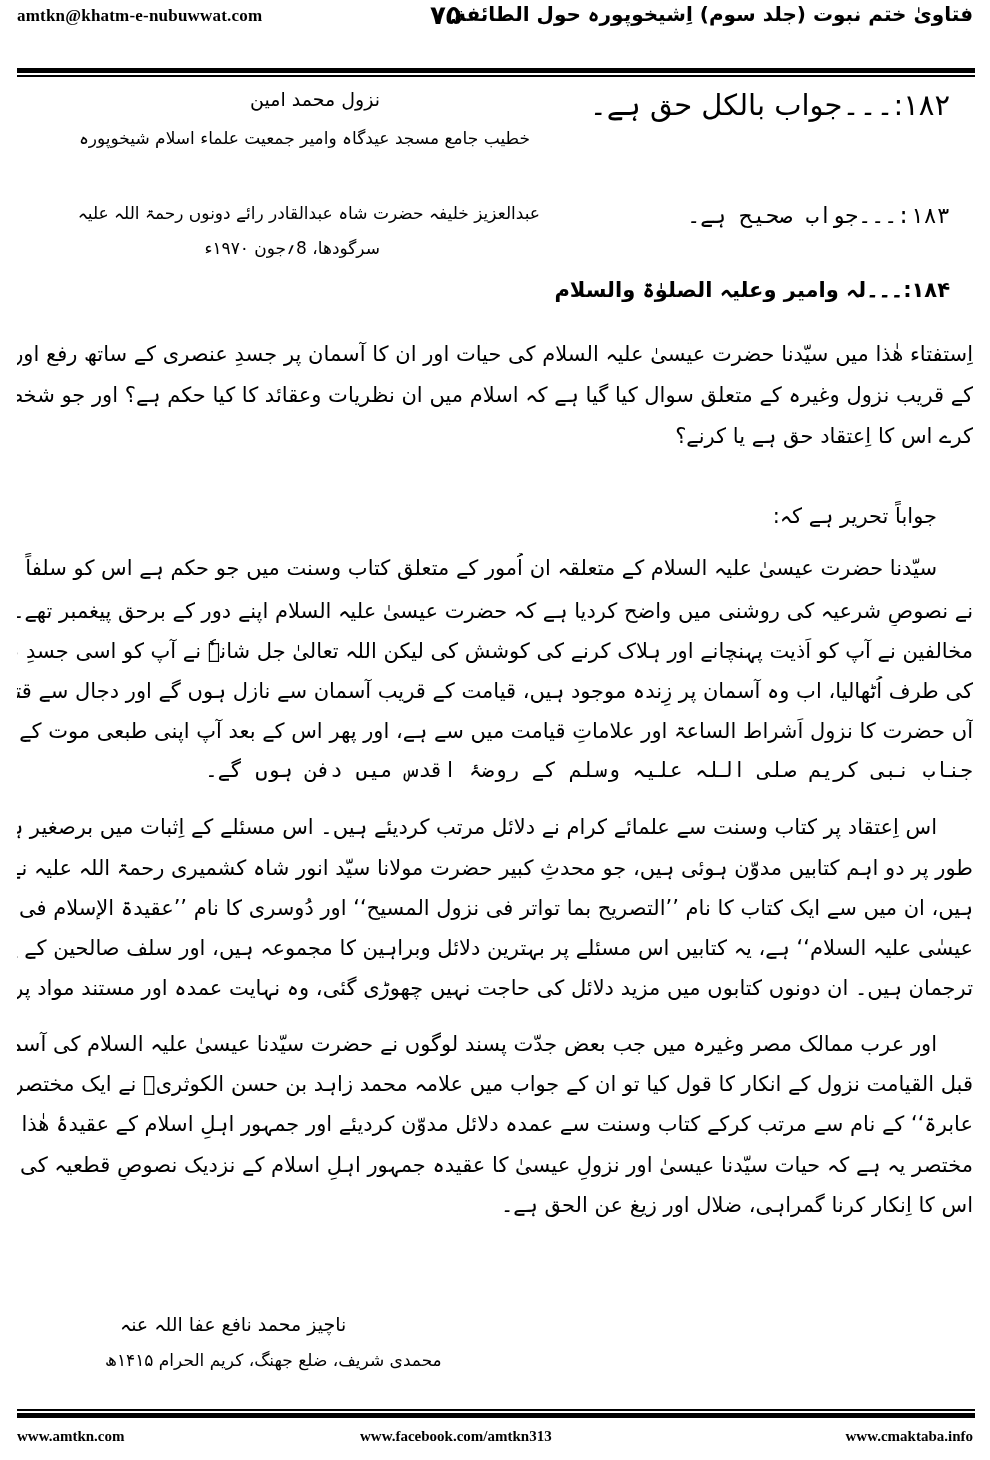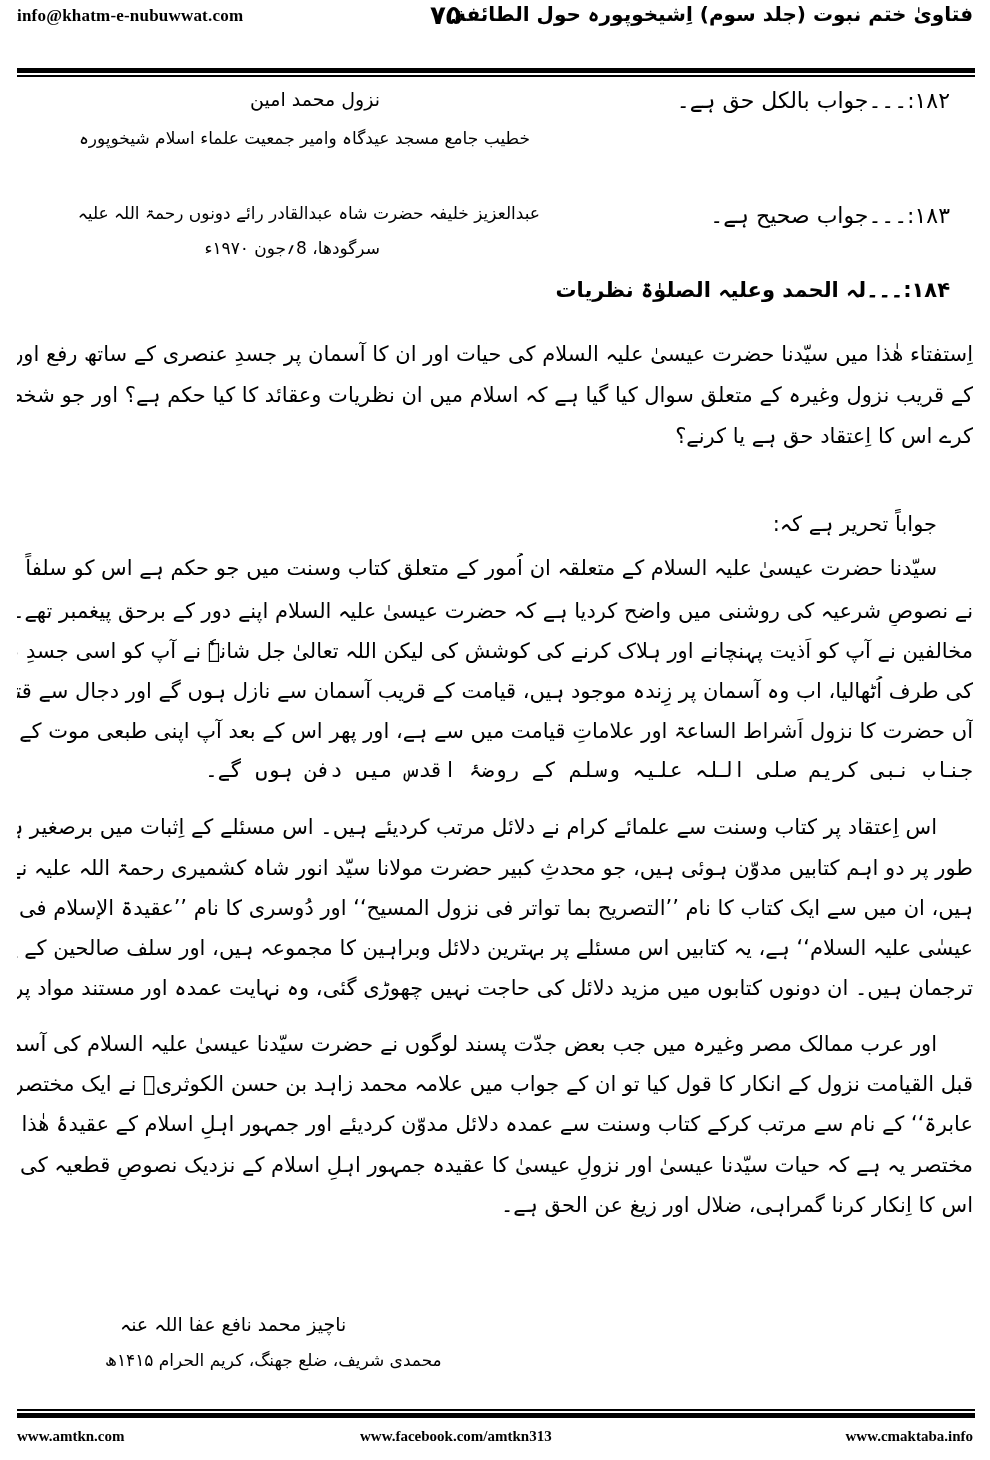--- a/index.html
+++ b/index.html
@@ -21,36 +21,36 @@
 
   .sig { font-size: 17px; }
   .sig-name { font-size: 19px; }
 
   .ftr { position: absolute; top: 1428px; font-family: "Liberation Serif", serif; font-weight: bold; font-size: 15px; }
 </style>
 </head>
 <body>
 
 <div class="hdr">
-  <span class="hdr-email" data-bind="header.email">info@khatm-e-nubuwwat.com</span>
+  <span class="hdr-email" data-bind="header.email">amtkn@khatm-e-nubuwwat.com</span>
   <span class="hdr-page" data-bind="header.page_number">۷۵</span>
   <span class="hdr-title" data-bind="header.title">فتاویٰ ختم نبوت (جلد سوم) اِشیخوپورہ حول الطائفة</span>
 </div>
 <div class="rule-thick" style="top:68px;"></div>
 <div class="rule-thin" style="top:75px;"></div>
 
-<div class="urdu" style="right:40px; top:88px; font-size:22px;" data-bind="responses.0.number_label">۱۸۲:۔۔۔جواب بالکل حق ہے۔</div>
+<div class="urdu" style="right:40px; top:88px; font-size:29px;" data-bind="responses.0.number_label">۱۸۲:۔۔۔جواب بالکل حق ہے۔</div>
 <div class="urdu sig-name" style="right:610px; top:88px;" data-bind="responses.0.signatory_name">نزول محمد امین</div>
 <div class="urdu sig" style="right:460px; top:128px;" data-bind="responses.0.signatory_detail">خطیب جامع مسجد عیدگاہ وامیر جمعیت علماء اسلام شیخوپورہ</div>
 
-<div class="urdu" style="right:40px; top:203px; font-size:22px;" data-bind="responses.1.number_label">۱۸۳:۔۔۔جواب صحیح ہے۔</div>
+<div class="urdu" style="right:40px; top:203px; font-size:22px;font-family:Liberation Mono, monospace;" data-bind="responses.1.number_label">۱۸۳:۔۔۔جواب صحیح ہے۔</div>
 <div class="urdu sig" style="right:450px; top:203px;" data-bind="responses.1.signatory_name">عبدالعزیز خلیفہ حضرت شاہ عبدالقادر رائے دونوں رحمۃ اللہ علیہ</div>
 <div class="urdu sig" style="right:610px; top:238px;" data-bind="responses.1.signatory_detail">سرگودھا، 8؍جون ۱۹۷۰ء</div>
 
-<div class="urdu bold" style="right:40px; top:278px; font-size:21px;" data-bind="responses.2.number_label">۱۸۴:۔۔۔لہ الحمد وعلیہ الصلوٰۃ نظریات</div>
+<div class="urdu bold" style="right:40px; top:278px; font-size:21px;" data-bind="responses.2.number_label">۱۸۴:۔۔۔لہ وامیر وعلیہ الصلوٰۃ والسلام</div>
 
 <div>
   <div class="line" style="top:340px;" data-bind="body_lines.0">اِستفتاء ھٰذا میں سیّدنا حضرت عیسیٰ علیہ السلام کی حیات اور ان کا آسمان پر جسدِ عنصری کے ساتھ رفع اور پھر ان کا قیامت</div>
   <div class="line" style="top:381px;" data-bind="body_lines.1">کے قریب نزول وغیرہ کے متعلق سوال کیا گیا ہے کہ اسلام میں ان نظریات وعقائد کا کیا حکم ہے؟ اور جو شخص مذکورہ چیزوں کو اِنکار</div>
   <div class="line last" style="top:422px;" data-bind="body_lines.2">کرے اس کا اِعتقاد حق ہے یا کرنے؟</div>
   <div class="line last indent" style="top:463px;" data-bind="body_lines.3">جواباً تحریر ہے کہ:</div>
   <div class="line indent" style="top:504px;" data-bind="body_lines.4">سیّدنا حضرت عیسیٰ علیہ السلام کے متعلقہ ان اُمور کے متعلق کتاب وسنت میں جو حکم ہے اس کو سلفاً وخلفاً جمہور علمائے کرام</div>
   <div class="line" style="top:545px;" data-bind="body_lines.5">نے نصوصِ شرعیہ کی روشنی میں واضح کردیا ہے کہ حضرت عیسیٰ علیہ السلام اپنے دور کے برحق پیغمبر تھے۔ اس دور میں آں حضرت کے</div>
   <div class="line" style="top:586px;" data-bind="body_lines.6">مخالفین نے آپ کو اَذیت پہنچانے اور ہلاک کرنے کی کوشش کی لیکن اللہ تعالیٰ جل شانہٗ نے آپ کو اسی جسدِ عنصری کے ساتھ آسمان</div>
   <div class="line" style="top:627px;" data-bind="body_lines.7">کی طرف اُٹھالیا، اب وہ آسمان پر زِندہ موجود ہیں، قیامت کے قریب آسمان سے نازل ہوں گے اور دجال سے قتال کریں گے۔</div>
@@ -113,21 +113,21 @@
   [data-bind="body_lines.16"] { top: 984px !important; }
   [data-bind="body_lines.17"] { top: 1024px !important; }
   [data-bind="body_lines.18"] { top: 1064px !important; }
   [data-bind="body_lines.19"] { top: 1104px !important; }
 </style>
 
 <style>
   [data-bind="body_lines.0"]  { top: 339px !important; }
   [data-bind="body_lines.1"]  { top: 380px !important; }
   [data-bind="body_lines.2"]  { top: 421px !important; }
-  [data-bind="body_lines.3"]  { top: 501px !important; margin-top: 8px; }
+  [data-bind="body_lines.3"]  { top: 501px !important; }
   [data-bind="body_lines.4"]  { top: 553px !important; }
   [data-bind="body_lines.5"]  { top: 596px !important; }
   [data-bind="body_lines.6"]  { top: 636px !important; }
   [data-bind="body_lines.7"]  { top: 676px !important; }
   [data-bind="body_lines.8"]  { top: 716px !important; }
   [data-bind="body_lines.9"]  { top: 757px !important; }
   [data-bind="body_lines.10"] { top: 812px !important; }
   [data-bind="body_lines.11"] { top: 853px !important; }
   [data-bind="body_lines.12"] { top: 893px !important; }
   [data-bind="body_lines.13"] { top: 933px !important; }

